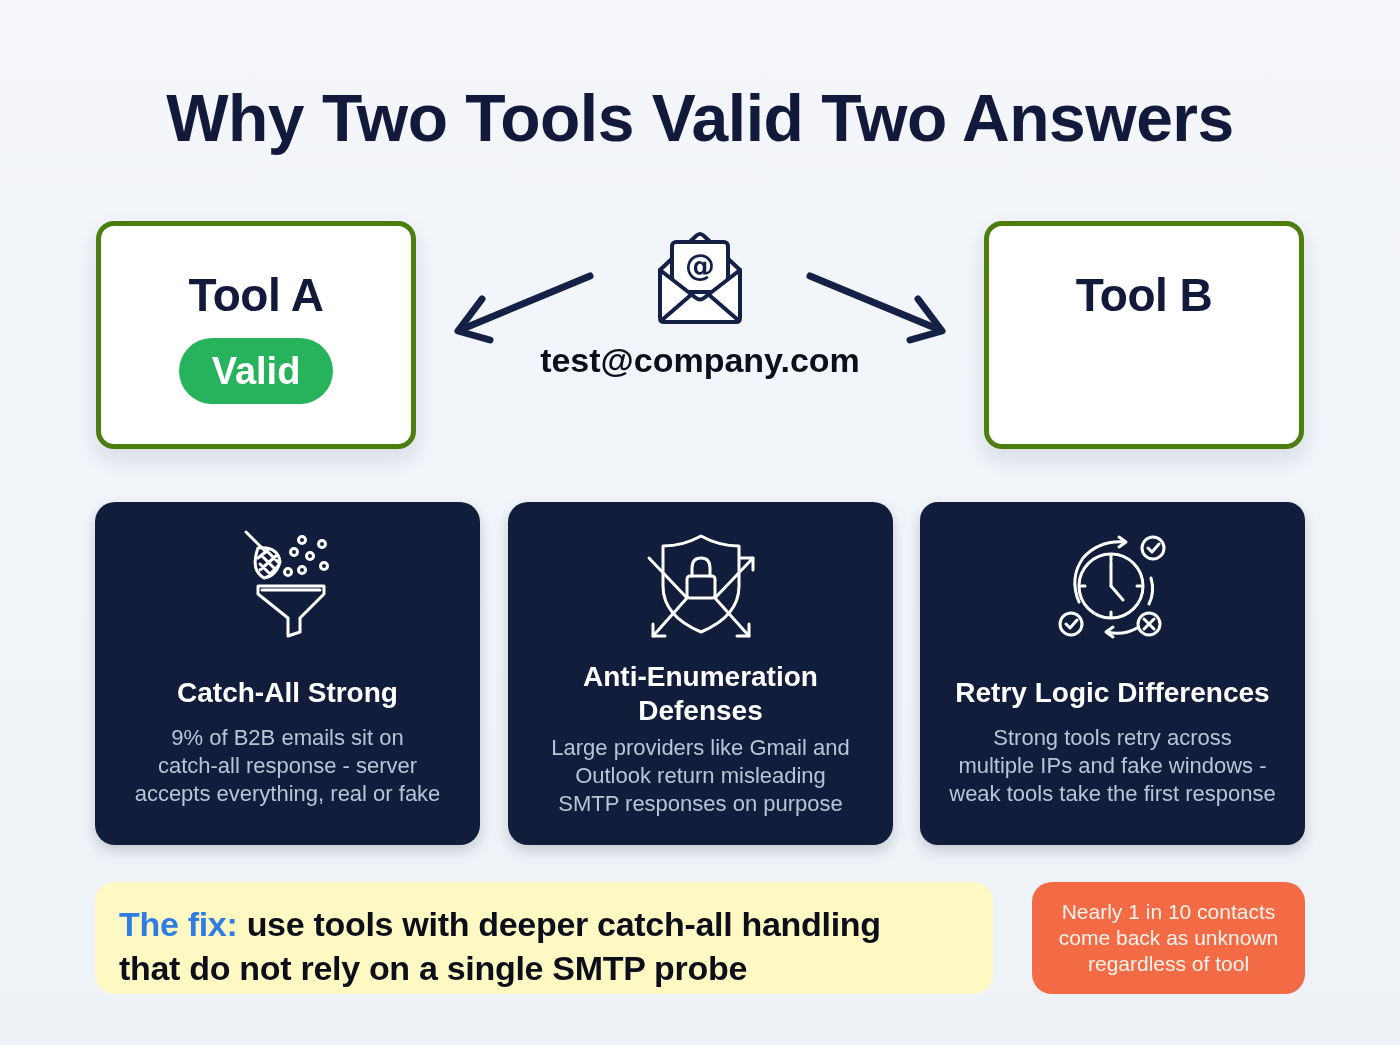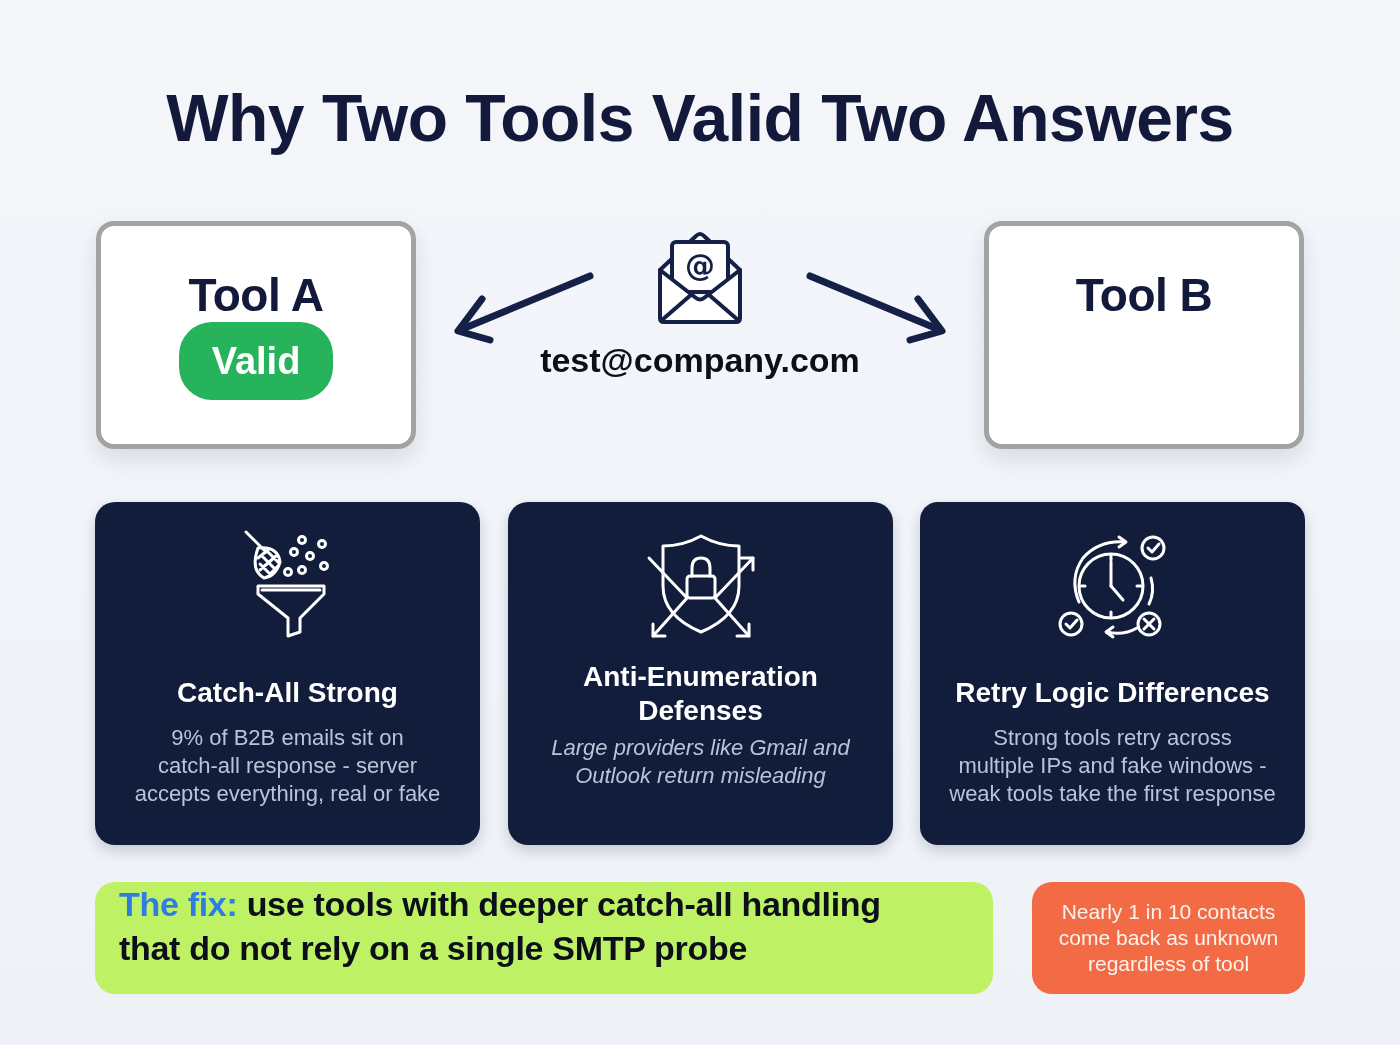--- a/index.html
+++ b/index.html
@@ -24,38 +24,39 @@
       font-weight: 700;
       color: #12193a;
       letter-spacing: -0.5px;
     }
     .tool-card {
       position: absolute;
       top: 221px;
       width: 320px;
       height: 228px;
       background: #ffffff;
-      border: 5px solid #a3a3a3;
+      border: 5px solid #4d7c0f;
       border-radius: 18px;
       box-shadow: 0 10px 22px rgba(20, 40, 80, 0.12);
       display: flex;
       flex-direction: column;
       align-items: center;
     }
     .tool-card.a { left: 96px; }
     .tool-card.b { left: 984px; }
     .tool-name {
       margin-top: 42px;
       font-size: 46px;
       font-weight: 700;
       color: #12193a;
       letter-spacing: -0.5px;
     }
     .status-pill {
-      height: 78px;
+      margin-top: 16px;
+      height: 66px;
       border-radius: 33px;
       padding: 16px 30px;
       display: flex;
       align-items: center;
       justify-content: center;
       color: #ffffff;
       font-size: 38px;
       font-weight: 700;
     }
     .status-pill.valid { background: #26b35c; width: 154px; }
@@ -132,31 +133,31 @@
     .c1 .reason-title, .c3 .reason-title { margin-top: 28px; }
     .c2 .reason-title { margin-top: 12px; }
     .reason-desc {
       margin-top: 14px;
       font-size: 22px;
       line-height: 28px;
       text-align: center;
       color: #b9c4d9;
       padding: 0 16px;
     }
-    .c2 .reason-desc { margin-top: 6px; font-style: italic; }
+    .c2 .reason-desc { margin-top: 6px; }
 
     .fix-banner {
       position: absolute;
       top: 882px;
       left: 95px;
       width: 898px;
       height: 112px;
-      background: #bef264;
+      background: #fef9c3;
       border-radius: 20px;
-      padding: 0 24px;
+      padding: 20px 24px;
       font-size: 34px;
       font-weight: 700;
       line-height: 44px;
       color: #0c0f1a;
       letter-spacing: -0.3px;
     }
     .fix-label { color: #2f7de3; }
 
     .stat-badge {
       position: absolute;
@@ -257,20 +258,21 @@
       <polyline points="96,108 108,108 108,96"></polyline>
     </g>
   </svg>
   <div class="reason-title">
     <div>Anti-Enumeration</div>
     <div>Defenses</div>
   </div>
   <div class="reason-desc">
     <div>Large providers like Gmail and</div>
     <div>Outlook return misleading</div>
+    <div>SMTP responses on purpose</div>
   </div>
 </div>
 
 <div class="reason-card c3">
   <svg class="reason-icon" viewBox="0 0 120 120">
     <g fill="none" stroke="#ffffff" stroke-width="3" stroke-linecap="round" stroke-linejoin="round">
       <circle cx="58" cy="58" r="32"></circle>
       <line x1="58" y1="34" x2="58" y2="58"></line>
       <line x1="58" y1="58" x2="70" y2="72"></line>
       <line x1="58" y1="28" x2="58" y2="32"></line>

